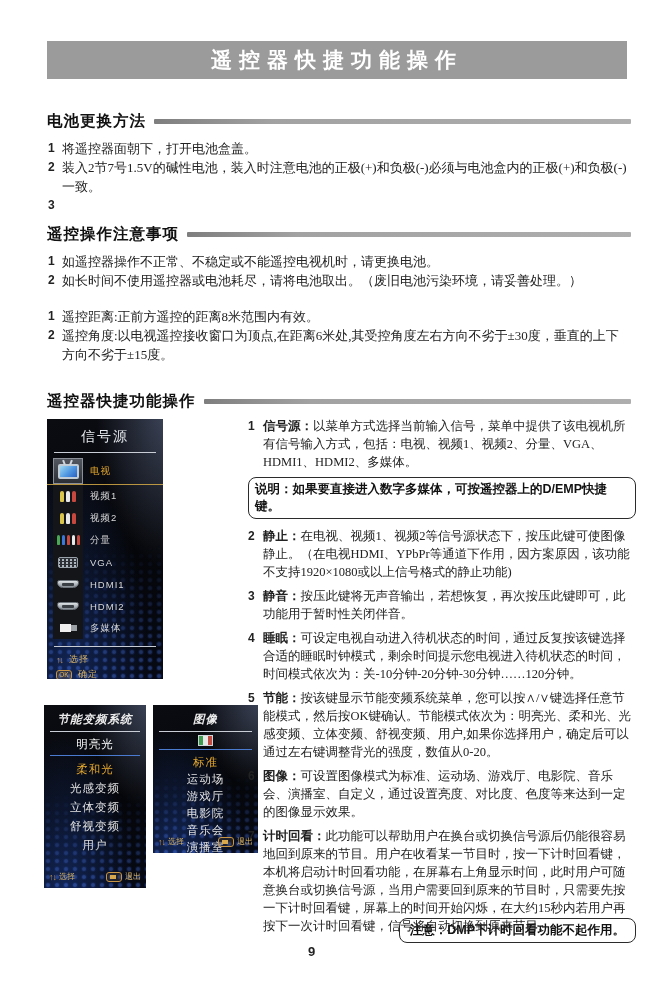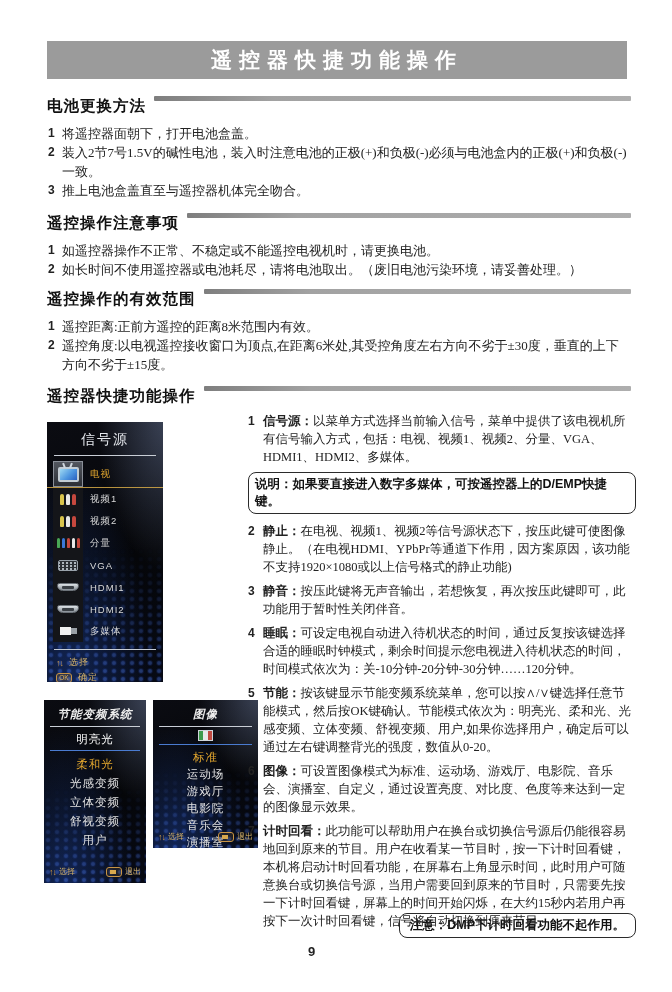--- a/index.html
+++ b/index.html
@@ -11,21 +11,21 @@
   .titlebar {
     position:absolute; left:47px; top:41px; width:580px; height:38px;
     background:#9b9b9b; color:#ffffff; text-align:center;
     font-family:"Liberation Sans", sans-serif; font-size:21px; font-weight:bold;
     letter-spacing:7px; line-height:38px;
   }
 
   .content { position:absolute; left:47px; top:96px; width:584px; }
 
   
-  .sec-head { display:flex; align-items:flex-start; margin-top:0; }
+  .sec-head { display:flex; align-items:center; margin-top:15px; }
   .sec-title {
     font-family:"Liberation Sans", sans-serif; font-weight:bold;
     font-size:15.5px; color:#111; letter-spacing:1px; white-space:nowrap;
   }
   .sec-rule { flex:1; height:5px; margin-left:8px; border-radius:1px;
     background:linear-gradient(to right,#7e7e7e,#a2a2a2 25%,#aeaeae); }
 
   
   .plist { list-style:none; margin:7px 0 0 0; }
   .plist li { position:relative; padding-left:15px; font-size:13px; line-height:19px; color:#222; }
@@ -48,21 +48,21 @@
   }
   .menu::after {
     content:""; position:absolute; left:0; right:0; bottom:0; height:52%;
     background-image:radial-gradient(circle at 4px 4px, rgba(80,130,255,.42) 1.3px, rgba(30,60,160,.20) 2.6px, transparent 3.6px);
     background-size:9px 8px; pointer-events:none;
     -webkit-mask-image:linear-gradient(to top, rgba(0,0,0,.95), transparent);
             mask-image:linear-gradient(to top, rgba(0,0,0,.95), transparent);
   }
   .menu > * { position:relative; z-index:2; }
 
-  .menu-source { left:0; top:10px; width:116px; height:260px; }
+  .menu-source { left:0; top:2px; width:116px; height:260px; }
   .menu-eco    { left:-3px; top:288px; width:102px; height:183px; }
   .menu-pic    { left:106px; top:288px; width:105px; height:148px; }
 
   .m-title { text-align:center; font-size:14px; color:#e4e7ec; letter-spacing:2px; padding-top:9px; }
   .m-div   { height:1px; background:#c9ced6; margin:6px 7px 5px; }
 
   .src-item { display:flex; align-items:center; height:22px; padding-left:6px; }
   .src-item.selected { height:27px; border-bottom:1px solid rgba(214,170,70,.85); }
   .icon-cell { width:30px; height:100%; display:flex; align-items:center; justify-content:center;
     background:#141519; flex:none; }
@@ -145,40 +145,36 @@
 
   <div class="content">
 
     <div class="sec-head">
       <span class="sec-title">电池更换方法</span>
       <span class="sec-rule"></span>
     </div>
     <ol class="plist">
       <li><span class="num">1</span><span>将遥控器面朝下，打开电池盒盖。</span></li>
       <li><span class="num">2</span><span>装入2节7号1.5V的碱性电池，装入时注意电池的正极(+)和负极(-)必须与电池盒内的正极(+)和负极(-)一致。</span></li>
-      <li><span class="num">3</span><span>推上电池盒盖直至与遥控器机体完全吻合。</span></li>
+      <li><span class="num">3</span></li>
     </ol>
 
     <div class="gap-a"></div>
 
     <div class="sec-head">
       <span class="sec-title">遥控操作注意事项</span>
       <span class="sec-rule"></span>
     </div>
     <ol class="plist">
       <li><span class="num">1</span><span>如遥控器操作不正常、不稳定或不能遥控电视机时，请更换电池。</span></li>
       <li><span class="num">2</span><span>如长时间不使用遥控器或电池耗尽，请将电池取出。（废旧电池污染环境，请妥善处理。）</span></li>
     </ol>
 
     <div class="gap-b"></div>
 
-    <div class="sec-head">
-      <span class="sec-title">遥控操作的有效范围</span>
-      <span class="sec-rule"></span>
-    </div>
     <ol class="plist">
       <li><span class="num">1</span><span>遥控距离:正前方遥控的距离8米范围内有效。</span></li>
       <li><span class="num">2</span><span>遥控角度:以电视遥控接收窗口为顶点,在距离6米处,其受控角度左右方向不劣于±30度，垂直的上下方向不劣于±15度。</span></li>
     </ol>
 
     <div class="gap-c"></div>
 
     <div class="sec-head">
       <span class="sec-title">遥控器快捷功能操作</span>
       <span class="sec-rule"></span>

